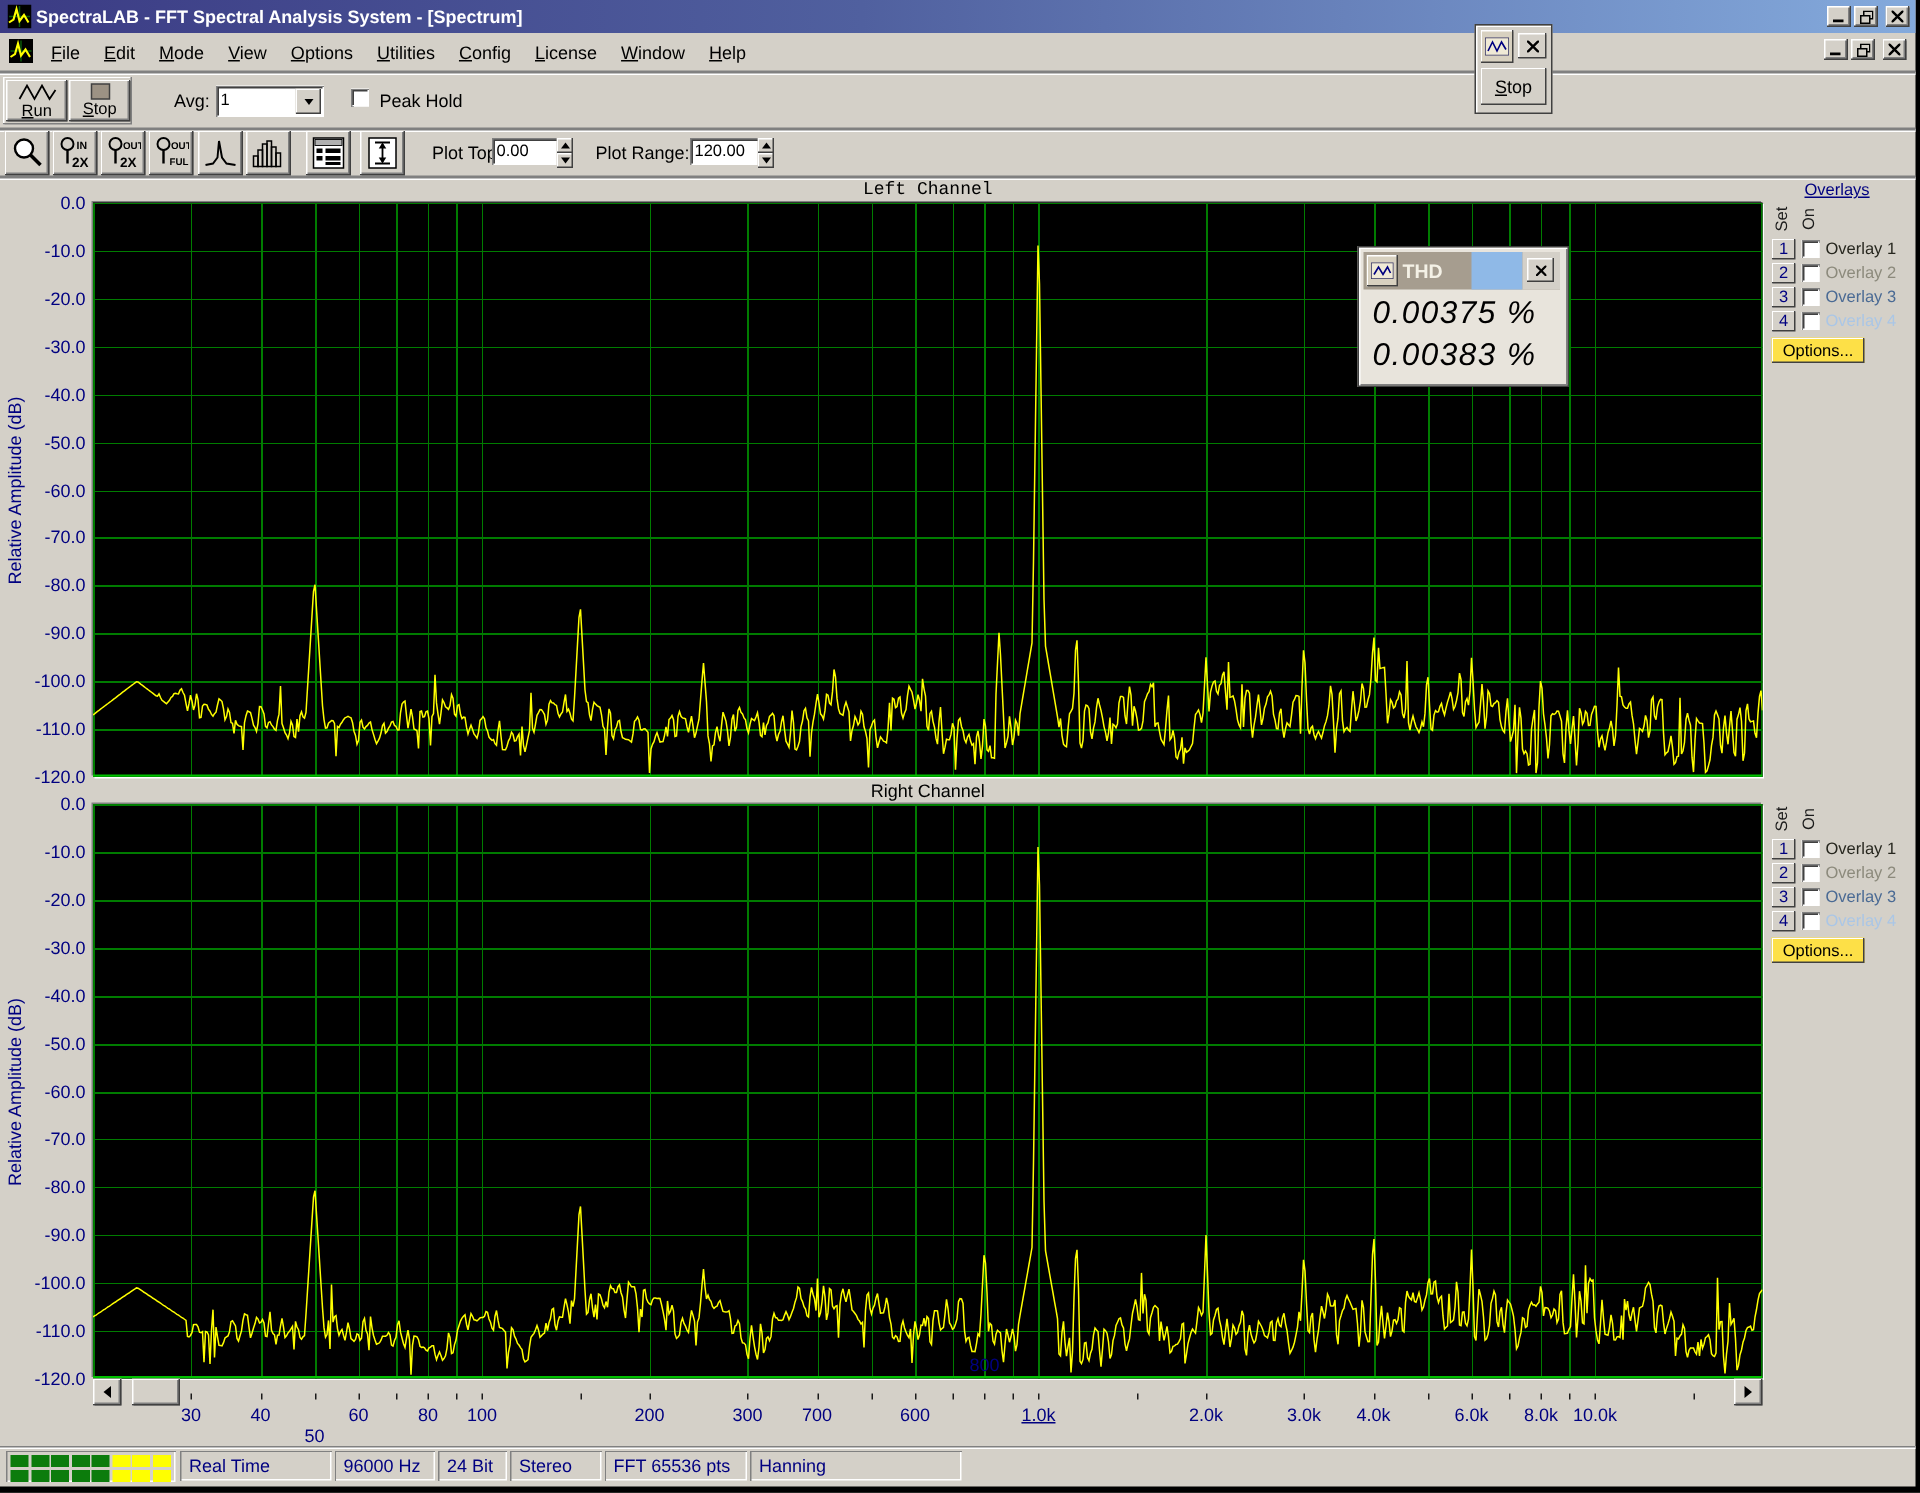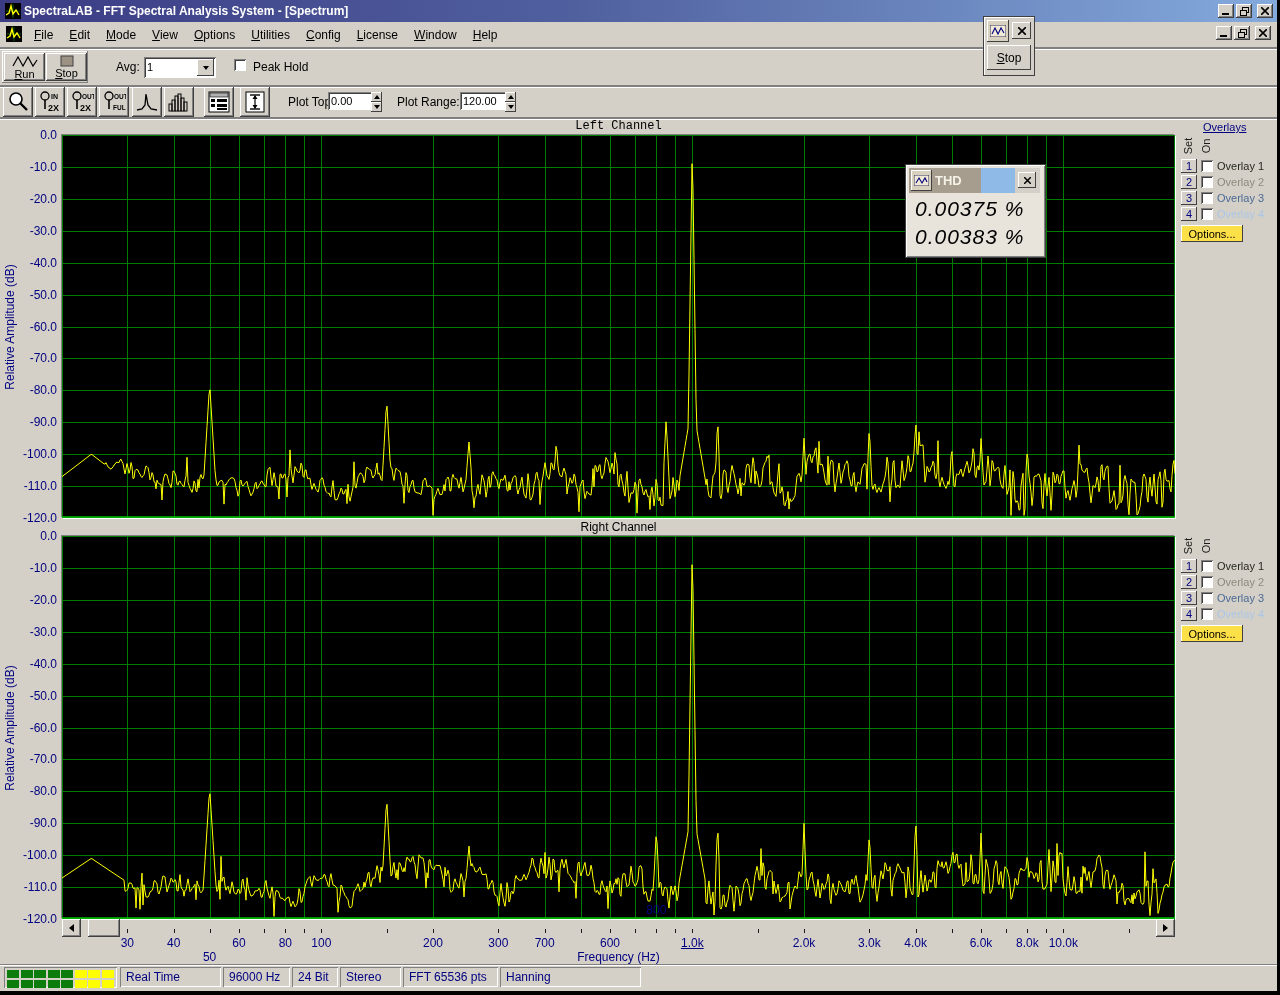--- a/index.html
+++ b/index.html
@@ -349,21 +349,20 @@
           <span class="xlab" style="left: 610.012px; top: 818px;">600</span>
           <span class="xlab" style="left: 656.364px; top: 785px;">800</span>
           <span class="xlab" style="left: 692.318px; top: 818px; text-decoration: underline;">1.0k</span>
           <span class="xlab" style="left: 804px; top: 818px;">2.0k</span>
           <span class="xlab" style="left: 869.33px; top: 818px;">3.0k</span>
           <span class="xlab" style="left: 915.682px; top: 818px;">4.0k</span>
           <span class="xlab" style="left: 981.012px; top: 818px;">6.0k</span>
           <span class="xlab" style="left: 1027.36px; top: 818px;">8.0k</span>
           <span class="xlab" style="left: 1063.32px; top: 818px;">10.0k</span>
         </div>
-    <div class="abs" style="left:62px;top:832px;width:1113px;text-align:center;font-size:12px;color:#000080;">Frequency (Hz)</div>
 
     <div id="ov-panel-0">
           <div class="ov-title" style="left: 1203px; top: 3px;">Overlays</div>
           <div class="ov-rot" style="left: 1181px; top: 17px;">
             <span>Set</span>
           </div>
           <div class="ov-rot" style="left: 1199px; top: 17px;">
             <span>On</span>
           </div>
           <div class="ov-num" style="left: 1181px; top: 41px;">1</div>

